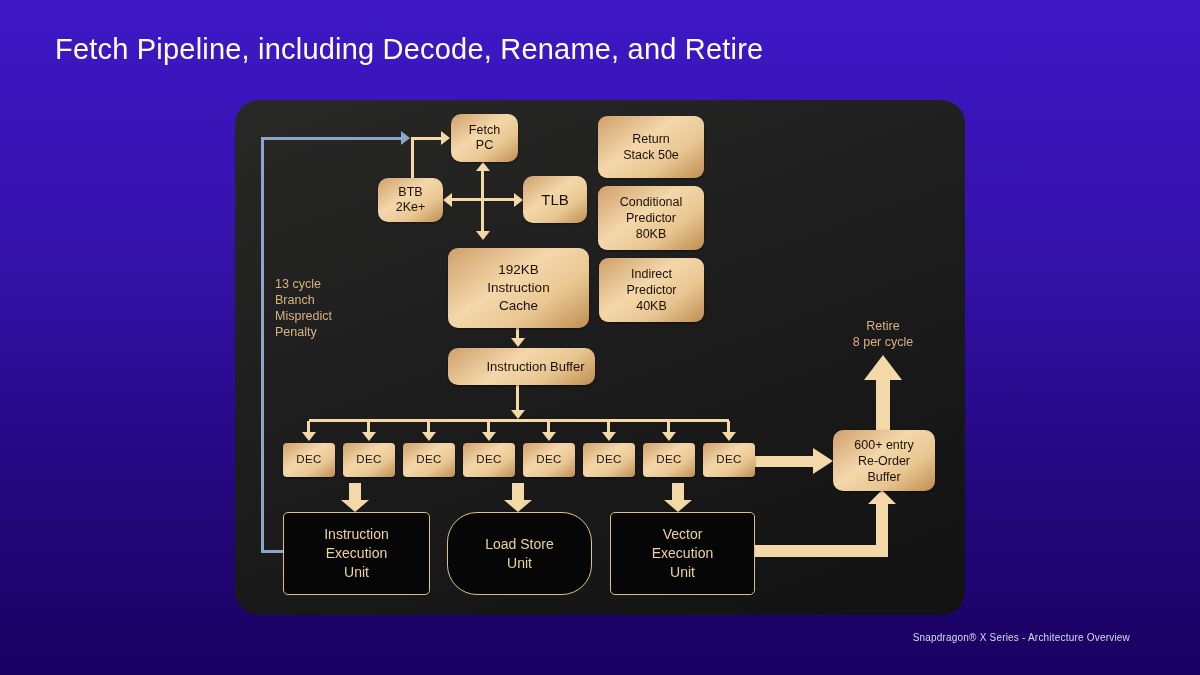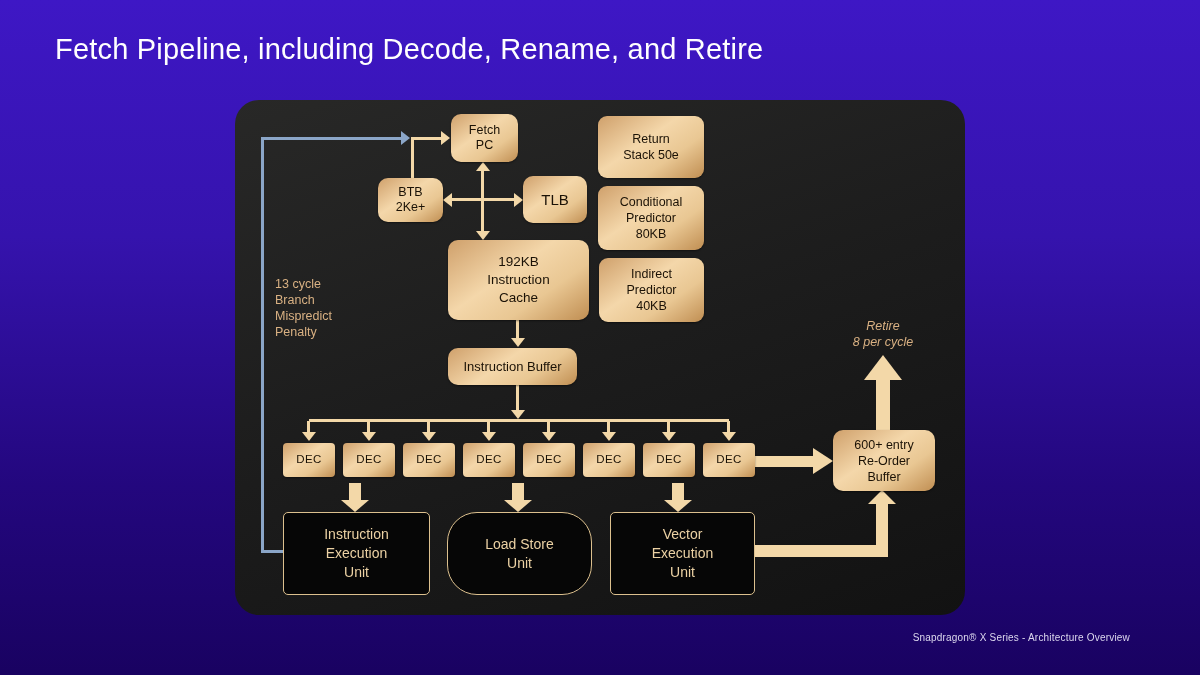--- a/index.html
+++ b/index.html
@@ -24,21 +24,21 @@
     background:linear-gradient(145deg,var(--gold-edge) 0%,var(--gold-mid) 42%,#e9c793 68%,var(--gold-deep) 100%);
     box-shadow:0 1px 2px rgba(0,0,0,.45);}
   .gbox.r8{border-radius:9px;}
   .dec{letter-spacing:.4px;font-size:11.5px;border-radius:4px;}
   
   .unit{position:absolute;display:flex;align-items:center;justify-content:center;text-align:center;
     background:#060606;border:1.5px solid #dcc08e;border-radius:5px;color:var(--unit-text);
     white-space:pre-line;font-size:14px;line-height:19px;}
   
   .anno{position:absolute;color:var(--label);white-space:pre-line;font-size:12.5px;line-height:16px;}
-  .anno.center{text-align:center;font-style:italic;}
+  .anno.center{text-align:center;}
   
   .ln{position:absolute;background:var(--arrow);}
   .ln.blue{background:var(--blue);}
   .tri{position:absolute;width:0;height:0;}
   .tri.up{border-left:7px solid transparent;border-right:7px solid transparent;border-bottom:9px solid var(--arrow);}
   .tri.down{border-left:7px solid transparent;border-right:7px solid transparent;border-top:9px solid var(--arrow);}
   .tri.left{border-top:7px solid transparent;border-bottom:7px solid transparent;border-right:9px solid var(--arrow);}
   .tri.right{border-top:7px solid transparent;border-bottom:7px solid transparent;border-left:9px solid var(--arrow);}
   .tri.right.blue-t{border-left-color:var(--blue);}
   .tri.big-up{border-left:19px solid transparent;border-right:19px solid transparent;border-bottom:25px solid var(--arrow);}
@@ -118,24 +118,24 @@
 2Ke+</div>
     <div class="gbox" style="left:288px;top:76px;width:64px;height:47px;font-size:15px;">TLB</div>
     <div class="gbox r8" style="left:363px;top:16px;width:106px;height:62px;line-height:16px;">Return
 Stack 50e</div>
     <div class="gbox r8" style="left:363px;top:86px;width:106px;height:64px;line-height:16px;">Conditional
 Predictor
 80KB</div>
     <div class="gbox r8" style="left:364px;top:158px;width:105px;height:64px;line-height:16px;">Indirect
 Predictor
 40KB</div>
-    <div class="gbox" style="left:213px;top:140px;width:141px;height:80px;font-size:13.5px;line-height:18px;">192KB
+    <div class="gbox" style="left:213px;top:148px;width:141px;height:80px;font-size:13.5px;line-height:18px;">192KB
 Instruction
 Cache</div>
-    <div class="gbox" style="left:213px;top:248px;width:129px;height:37px;font-size:13px;">Instruction Buffer</div>
+    <div class="gbox" style="left:213px;top:248px;width:119px;height:37px;font-size:13px;padding-left:28px;">Instruction Buffer</div>
 
     <div class="gbox dec" style="left:48px;top:343px;width:52px;height:34px;">DEC</div>
     <div class="gbox dec" style="left:108px;top:343px;width:52px;height:34px;">DEC</div>
     <div class="gbox dec" style="left:168px;top:343px;width:52px;height:34px;">DEC</div>
     <div class="gbox dec" style="left:228px;top:343px;width:52px;height:34px;">DEC</div>
     <div class="gbox dec" style="left:288px;top:343px;width:52px;height:34px;">DEC</div>
     <div class="gbox dec" style="left:348px;top:343px;width:52px;height:34px;">DEC</div>
     <div class="gbox dec" style="left:408px;top:343px;width:52px;height:34px;">DEC</div>
     <div class="gbox dec" style="left:468px;top:343px;width:52px;height:34px;">DEC</div>
 

